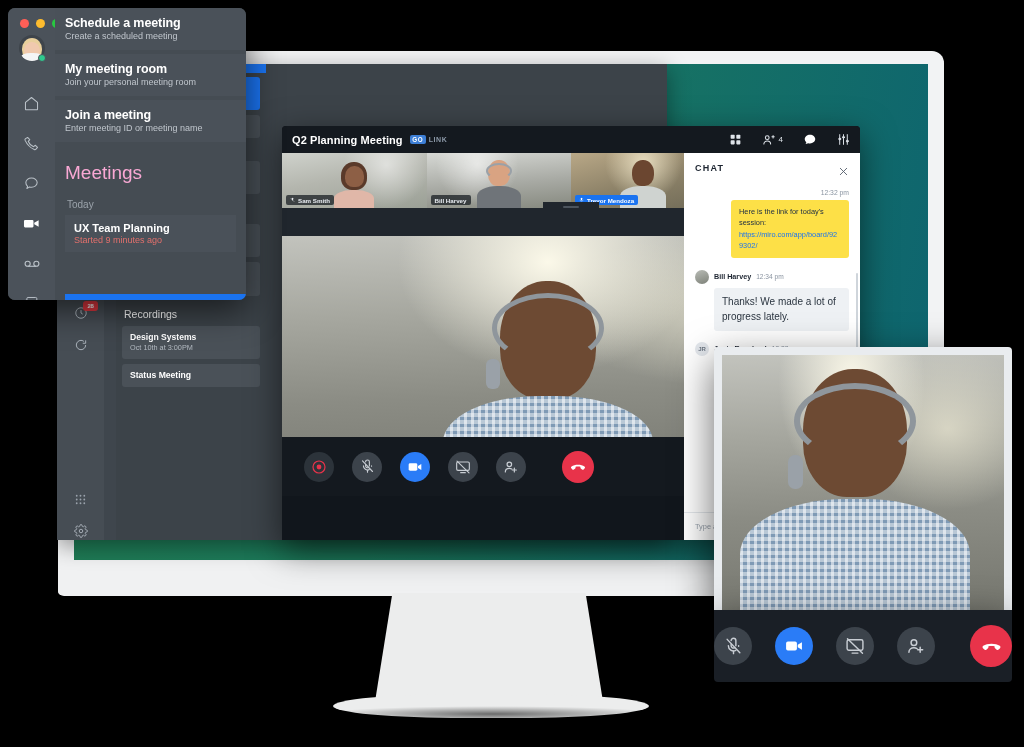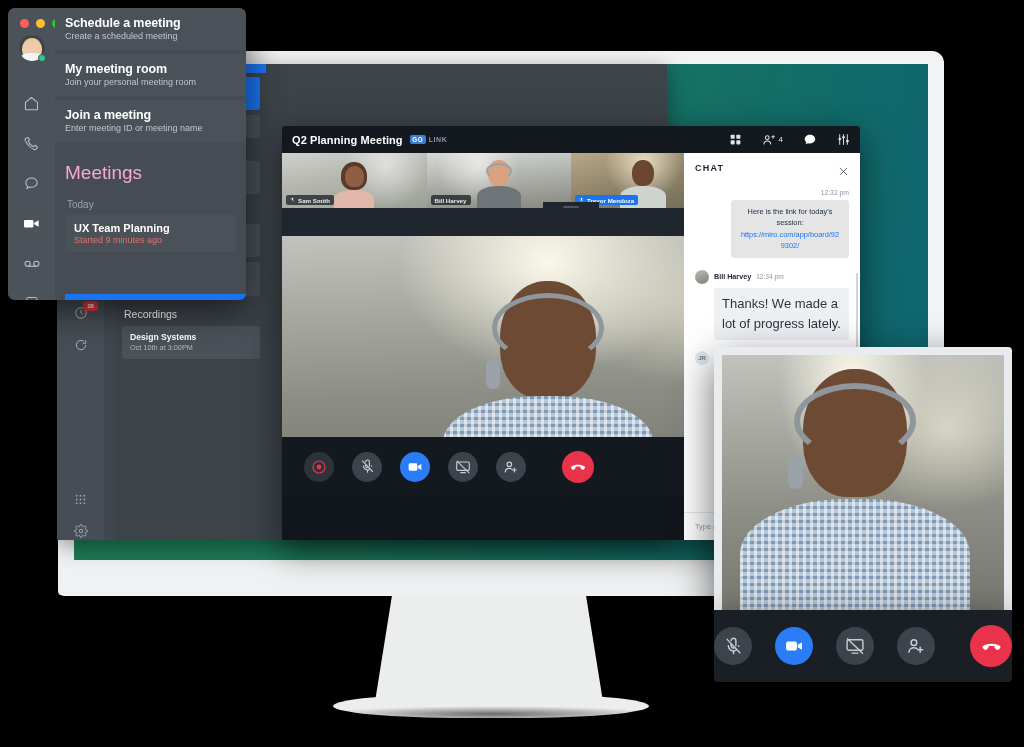--- a/index.html
+++ b/index.html
@@ -159,34 +159,33 @@
   .chat{
     position:absolute; right:0; top:27px; width:176px; height:387px;
     background:#fff; display:flex; flex-direction:column;
   }
   .chat-head{ display:flex; align-items:flex-start; padding:10px 11px 8px 11px;}
   .chat-title{ font-size:9px; font-weight:bold; letter-spacing:1.2px; color:#1c2430;}
   .chat-x{ margin-left:auto; color:#56606d; cursor:pointer; }
   .chat-body{ flex:1; padding:0 11px; overflow:hidden; }
   .ts-right{ text-align:right; font-size:6.8px; color:#8a94a1; margin-bottom:4px;}
   .bub-out{
-    background:#e5e5e5; color:#213043; font-size:7.4px; line-height:1.55;
+    background:#fde047; color:#213043; font-size:7.4px; line-height:1.55;
     padding:6px 8px; border-radius:3px; margin-left:36px; margin-bottom:12px;
     word-break:break-word;
-    text-align:center;
   }
   .bub-out a{ color:#1a73f0; text-decoration:none; }
   .msg-head{ display:flex; align-items:center; gap:5px; margin-bottom:4px;}
   .av{ width:14px; height:14px; border-radius:50%; overflow:hidden; flex:none;}
   .av.ini{ background:#e3e7ec; color:#6c7682; font-size:6px; font-weight:bold;
            display:flex; align-items:center; justify-content:center;}
   .msg-nm{ font-size:7.2px; font-weight:bold; color:#1c2430;}
   .msg-ts{ font-size:6.6px; color:#8a94a1;}
   .bub-in{
-    background:#eef1f4; color:#2b3540; font-size:13px; line-height:1.55;
+    background:#eef1f4; color:#2b3540; font-size:10px; line-height:1.55;
     padding:6px 8px; border-radius:3px; margin-left:19px; margin-bottom:11px;
   }
   .chat-input{
     border-top:1px solid #e3e7eb; padding:9px 11px; font-size:7.4px; color:#98a1ac;
   }
   .chat-scroll{
     position:absolute; right:2px; top:120px; width:2px; height:150px;
     background:#cfd5db; border-radius:2px;
   }
 
@@ -364,20 +363,23 @@
       </div>
       <div class="lst-row">
         <div class="lst-t">Lunch &amp; Learn - Javascri...</div>
         <div class="lst-s">Félix Lapointe</div>
       </div>
 
       <div class="lst-h big">Recordings</div>
       <div class="lst-row">
         <div class="lst-t">Design Systems</div>
         <div class="lst-s">Oct 10th at 3:00PM</div>
+      </div>
+      <div class="lst-row">
+        <div class="lst-t">Status Meeting</div>
       </div>
     </div>
   </div>
 
   <div class="mwin">
 
     <div class="mwin-head">
       <span class="mwin-title">Q2 Planning Meeting</span>
       <span class="golink">
         <span class="go">GO</span>

